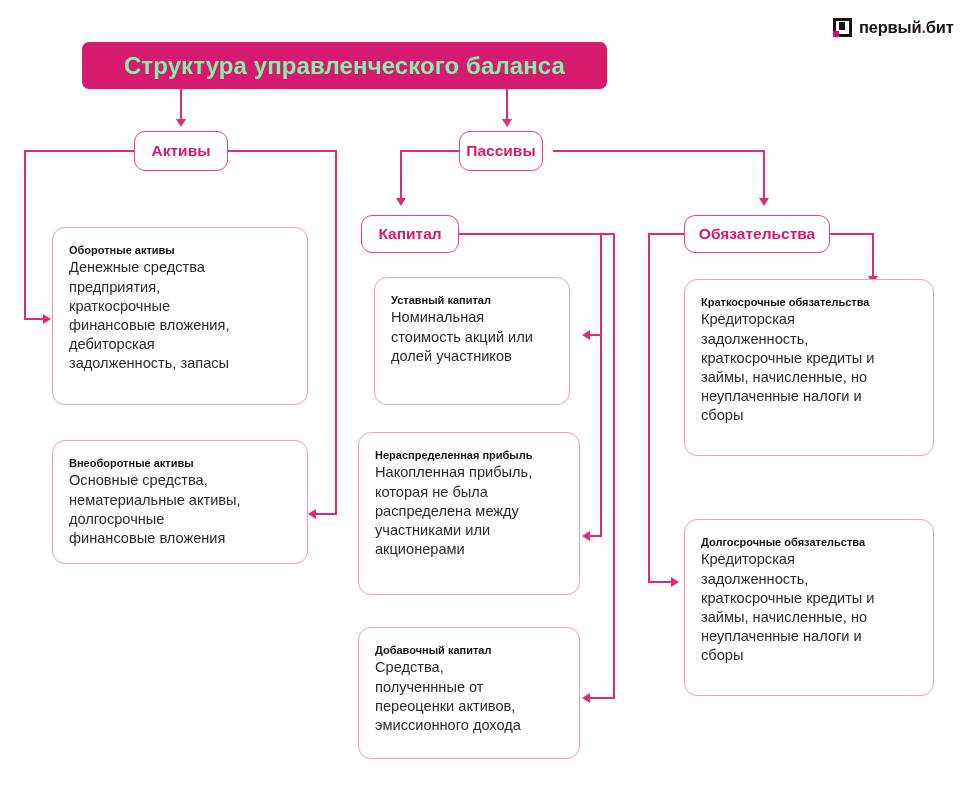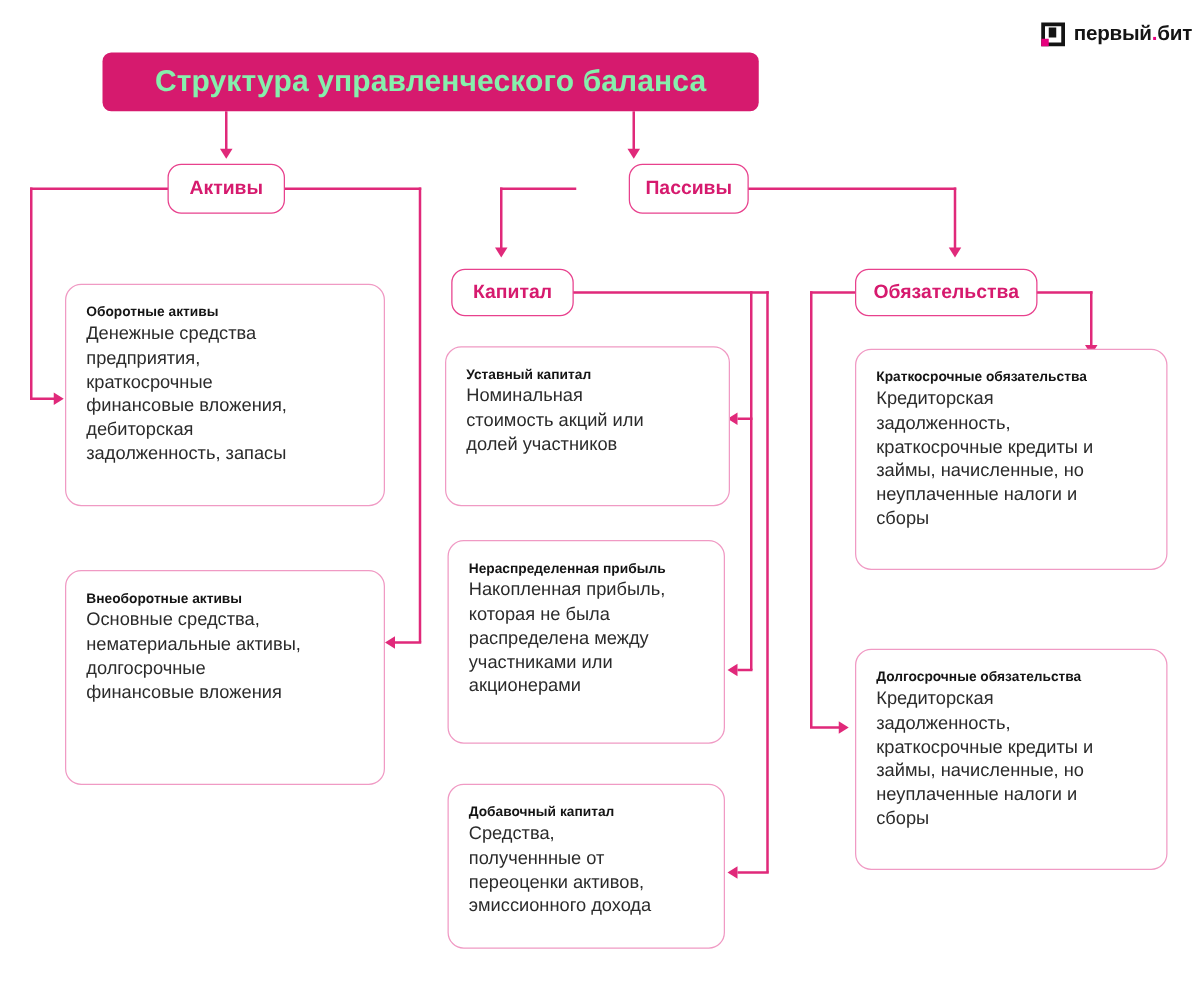--- a/index.html
+++ b/index.html
@@ -181,21 +181,21 @@
   <div class="conn v" style="left:180px; top:89px; height:31px;"></div>
   <div class="arrow down" style="left:176px; top:119px;"></div>
 
   <div class="conn v" style="left:506px; top:89px; height:31px;"></div>
   <div class="arrow down" style="left:502px; top:119px;"></div>
 
   <div class="pill" style="left:134px; top:131px; width:94px; height:40px;">
     <span class="pill-label">Активы</span>
   </div>
 
-  <div class="pill" style="left:459px; top:131px; width:96px; height:40px;margin-left:44px;">
+  <div class="pill" style="left:459px; top:131px; width:84px; height:40px;">
     <span class="pill-label">Пассивы</span>
   </div>
 
   <div class="conn h" style="left:24px; top:150px; width:112px;"></div>
   <div class="conn v" style="left:24px; top:150px; height:169px;"></div>
   <div class="conn h" style="left:24px; top:318px; width:20px;"></div>
   <div class="arrow right" style="left:43px; top:314px;"></div>
 
   <div class="conn h" style="left:226px; top:150px; width:111px;"></div>
   <div class="conn v" style="left:335px; top:150px; height:364px;"></div>
@@ -245,29 +245,29 @@
   <div class="card" style="left:52px; top:227px; width:256px; height:178px;">
     <div class="card-title">Оборотные активы</div>
     <div class="card-body">Денежные средства
 предприятия,
 краткосрочные
 финансовые вложения,
 дебиторская
 задолженность, запасы</div>
   </div>
 
-  <div class="card" style="left:52px; top:456px; width:256px; height:172px;">
+  <div class="card" style="left:52px; top:440px; width:256px; height:124px;">
     <div class="card-title">Внеоборотные активы</div>
     <div class="card-body">Основные средства,
 нематериальные активы,
 долгосрочные
 финансовые вложения</div>
   </div>
 
-  <div class="card" style="left:356px; top:277px; width:228px; height:128px;">
+  <div class="card" style="left:374px; top:277px; width:196px; height:128px;">
     <div class="card-title">Уставный капитал</div>
     <div class="card-body">Номинальная
 стоимость акций или
 долей участников</div>
   </div>
 
   <div class="card" style="left:358px; top:627px; width:222px; height:132px;">
     <div class="card-title">Добавочный капитал</div>
     <div class="card-body">Средства,
 полученнные от

